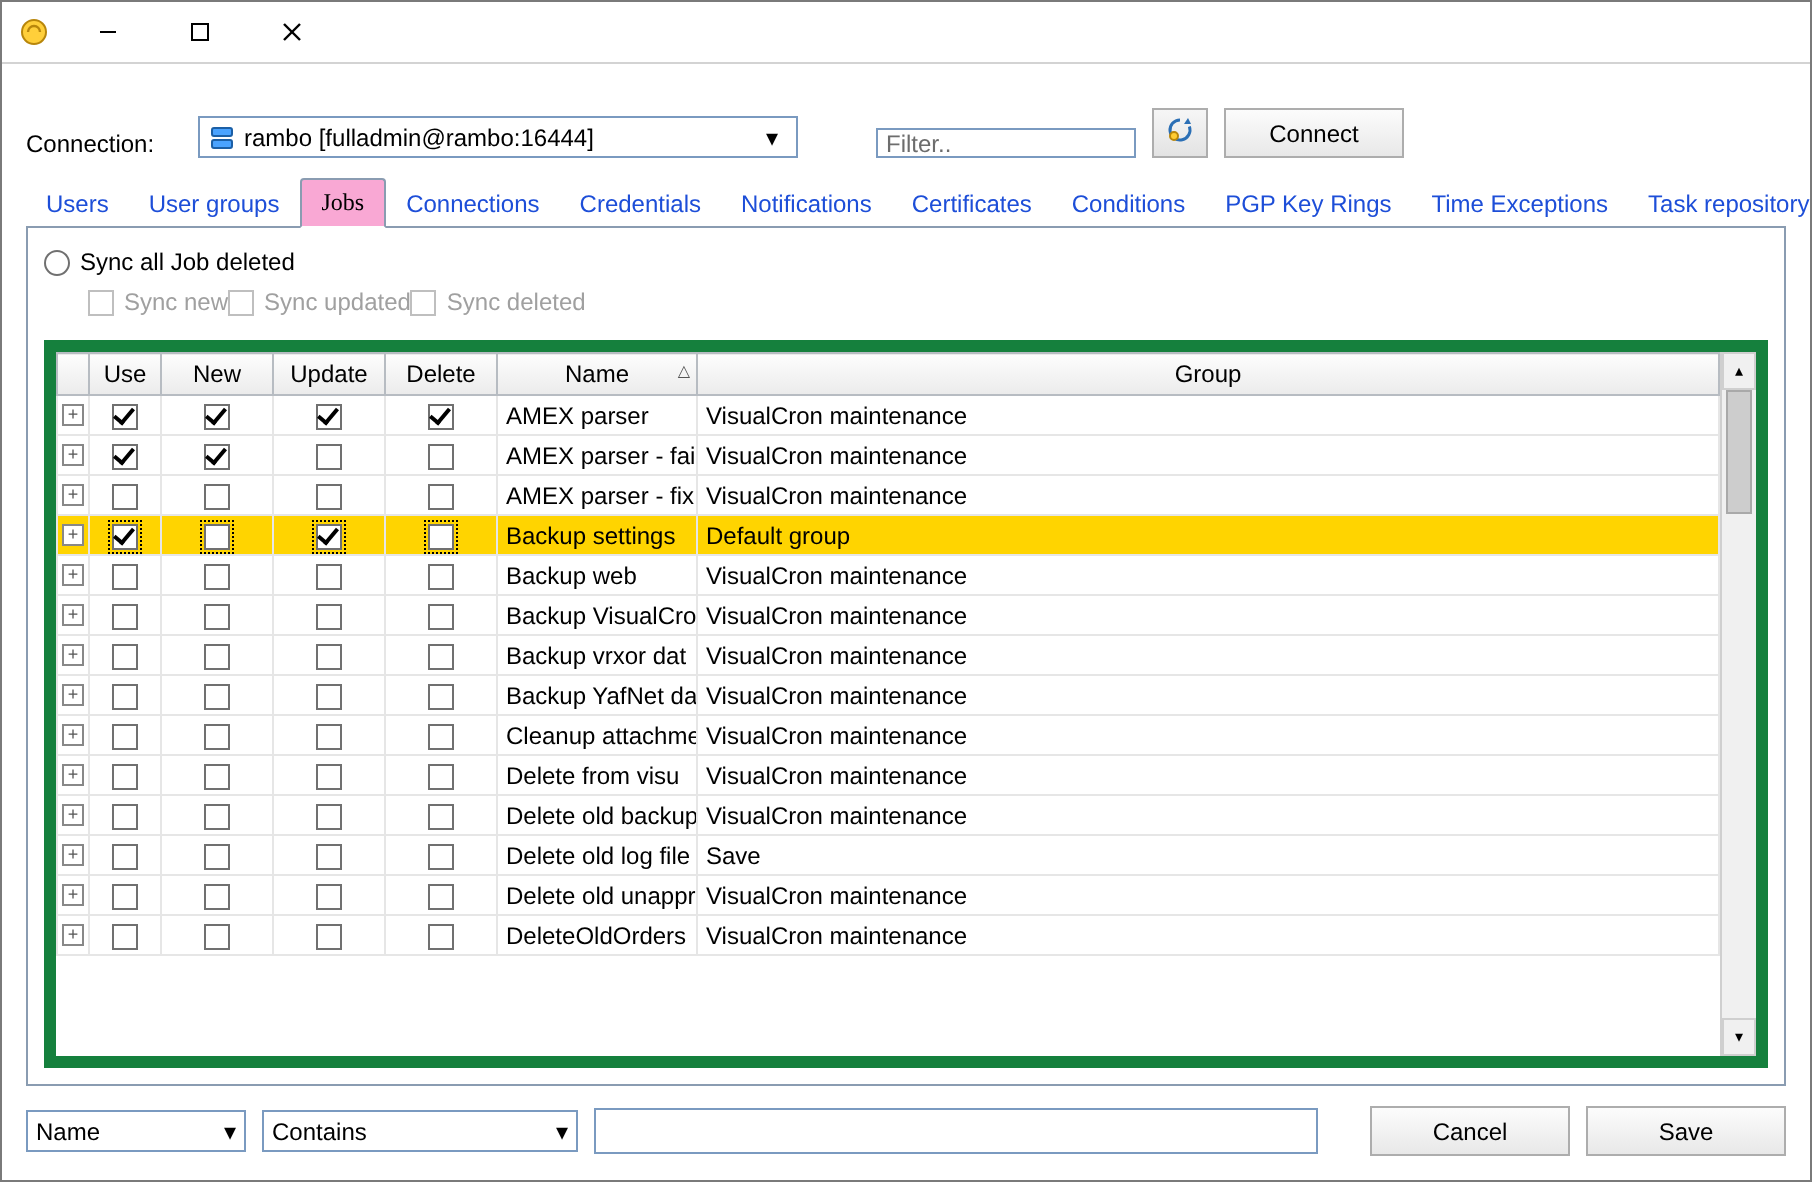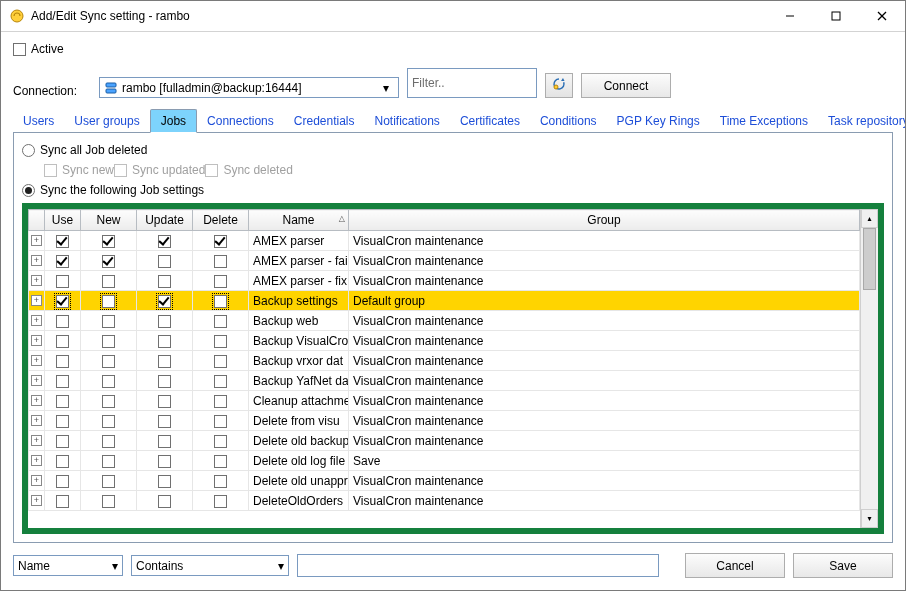--- a/index.html
+++ b/index.html
@@ -15,26 +15,26 @@
   .chk{width:13px;height:13px;border:1px solid #707070;background:#fff;display:inline-block;box-sizing:border-box;vertical-align:middle;position:relative;}
   .chk.checked::after{content:"";position:absolute;left:2px;top:-1px;width:4px;height:8px;border:solid #000;border-width:0 2px 2px 0;transform:rotate(40deg);}
   .chk.disabled{border-color:#bfbfbf;}
   .lbl{margin-left:5px;}
   .optrow{margin-top:12px;display:flex;align-items:flex-end;gap:8px;}
   .staticlbl{min-width:78px;}
   .combo{height:21px;border:1px solid #7a9ac0;background:#fff;display:flex;align-items:center;padding:0 4px;box-sizing:border-box;position:relative;}
   .combo .caret{margin-left:auto;width:16px;text-align:center;color:#000;}
   .conn-combo{width:300px;}
   .conn-icon{width:14px;height:14px;margin-right:4px;}
-  .filterbox{height:30px;border:1px solid #7a9ac0;width:130px;padding:0 4px;box-sizing:border-box;color:#6d6d6d;display:flex;align-items:center;}
+  .filterbox{height:15px;border:1px solid #7a9ac0;width:130px;padding:0 4px;box-sizing:border-box;color:#6d6d6d;display:flex;align-items:center;margin-left:31px;}
   .iconbtn{height:23px;width:26px;border:1px solid #adadad;background:linear-gradient(#f6f6f6,#e3e3e3);display:flex;align-items:center;justify-content:center;}
   .btn{height:23px;border:1px solid #adadad;background:linear-gradient(#fcfcfc,#e8e8e8);padding:0 14px;display:flex;align-items:center;justify-content:center;min-width:60px;}
   .tabs{margin-top:10px;height:24px;display:flex;align-items:flex-end;border-bottom:1px solid #8a9cb1;position:relative;}
   .tab{padding:4px 10px 4px 10px;color:#1d4ed8;cursor:default;white-space:nowrap;}
-  .tab.active{background:#7dd3fc;border:1px solid #8a9cb1;border-bottom:1px solid #fff;color:#000;margin-bottom:-1px;border-radius:2px 2px 0 0;}
+  .tab.active{background:#f9a8d4;border:1px solid #8a9cb1;border-bottom:1px solid #fff;color:#000;margin-bottom:-1px;border-radius:2px 2px 0 0;font-family:Liberation Serif, serif;}
   .tabbody{border:1px solid #8a9cb1;border-top:none;flex:1;display:flex;flex-direction:column;padding:8px 8px 8px 8px;box-sizing:border-box;overflow:hidden;}
   .radio{width:13px;height:13px;border:1px solid #707070;border-radius:50%;display:inline-block;box-sizing:border-box;position:relative;vertical-align:middle;}
   .radio.sel::after{content:"";position:absolute;left:2px;top:2px;width:7px;height:7px;border-radius:50%;background:#202020;}
   .syncsub{margin:6px 0 6px 22px;display:flex;align-items:center;color:#a0a0a0;}
   .gridwrap{flex:1;border:6px solid #15803d;margin-top:6px;display:flex;overflow:hidden;position:relative;background:#fff;}
   .grid{flex:1;overflow:hidden;}
   table{border-collapse:collapse;width:100%;table-layout:fixed;}
   th{background:linear-gradient(#fdfdfd,#ebebeb);border:1px solid #b7bcc2;height:20px;font-weight:normal;font-size:12px;padding:0;position:relative;}
   td{border:1px solid #e6e6e6;height:19px;padding:0 4px;overflow:hidden;white-space:nowrap;text-overflow:clip;}
   col.expcol{width:16px;} col.c-use{width:36px;} col.c-new{width:56px;} col.c-upd{width:56px;} col.c-del{width:56px;} col.c-name{width:100px;} col.c-group{}
@@ -58,21 +58,20 @@
 
 <div class="window">
 
   <div class="titlebar">
     <span class="appicon">
       <svg viewBox="0 0 16 16" width="16" height="16">
           <circle cx="8" cy="8" r="6" fill="#ffcf3a" stroke="#b8860b"></circle>
           <path d="M5 8 A3 3 0 0 1 11 8" fill="none" stroke="#b8860b" stroke-width="1.2"></path>
         </svg>
     </span>
-    <span class="title">Add/Edit Sync setting - rambo</span>
     <div class="winbtns">
       <div class="winbtn">
           <svg width="10" height="10">
             <line x1="1" y1="5" x2="9" y2="5" stroke="currentColor" stroke-width="1"></line>
           </svg>
         </div>
       <div class="winbtn">
           <svg width="10" height="10">
             <rect x="1" y="1" width="8" height="8" fill="none" stroke="currentColor" stroke-width="1"></rect>
           </svg>
@@ -81,35 +80,31 @@
           <svg width="10" height="10">
             <line x1="1" y1="1" x2="9" y2="9" stroke="currentColor" stroke-width="1.2"></line>
             <line x1="9" y1="1" x2="1" y2="9" stroke="currentColor" stroke-width="1.2"></line>
           </svg>
         </div>
     </div>
   </div>
 
   <div class="client">
 
-    <div class="row">
-      <span class="chk"></span>
-      <span class="lbl">Active</span>
-    </div>
 
     <div class="optrow">
       <span class="staticlbl">Connection:</span>
       <div class="combo conn-combo">
         <span class="conn-icon">
           <svg viewBox="0 0 14 14" width="14" height="14">
               <rect x="2" y="2" width="10" height="4" rx="1" fill="#4aa3ff" stroke="#1b5fa6"></rect>
               <rect x="2" y="8" width="10" height="4" rx="1" fill="#4aa3ff" stroke="#1b5fa6"></rect>
             </svg>
         </span>
-        <span>rambo [fulladmin@backup:16444]</span>
+        <span>rambo [fulladmin@rambo:16444]</span>
         <span class="caret">▾</span>
       </div>
       <div class="filterbox">
         <span>Filter..</span>
       </div>
       <div class="iconbtn">
         <span>
           <svg width="14" height="14" viewBox="0 0 14 14">
               <path d="M7 2a5 5 0 1 0 4.7 3.3" fill="none" stroke="#2b6fb5" stroke-width="1.5"></path>
               <path d="M11 1l1.5 3L9 4z" fill="#2b6fb5"></path>
@@ -149,24 +144,20 @@
             <span class="lbl">Sync new</span>
           </span>
         <span class="row">
             <span class="chk disabled"></span>
             <span class="lbl">Sync updated</span>
           </span>
         <span class="row">
             <span class="chk disabled"></span>
             <span class="lbl">Sync deleted</span>
           </span>
-      </div>
-      <div class="row">
-        <span class="radio sel"></span>
-        <span class="lbl">Sync the following Job settings</span>
       </div>
 
       <div class="gridwrap">
         <div class="grid">
           <table>
             <colgroup>
               <col class="expcol">
                 <col class="c-use">
                 <col class="c-new">
                 <col class="c-upd">

